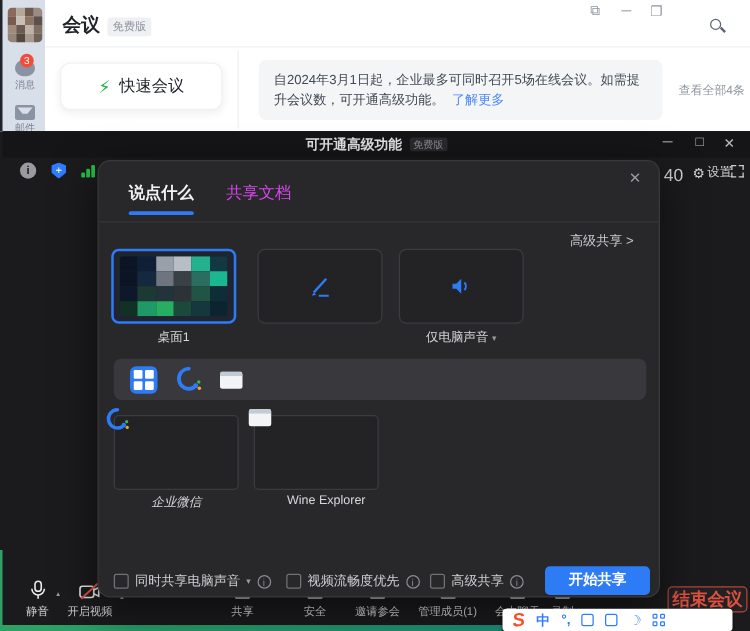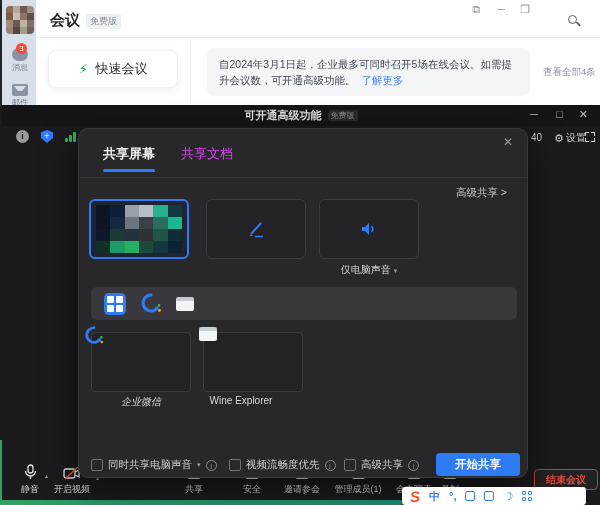--- a/index.html
+++ b/index.html
@@ -39,38 +39,38 @@
   .meet-titlebar{position:absolute;left:0;top:0;right:0;height:21px;background:#151517;display:flex;align-items:center;justify-content:center;gap:6px;}
   .meet-title{font-size:11px;color:#e3e3e6;font-weight:bold;}
   .meet-free{font-size:8px;color:#8a8a90;background:#2a2a2e;padding:0 3px;border-radius:2px;}
   .meet-ctl{position:absolute;top:3px;color:#b9b9bd;font-size:11px;}
   .status-icons{position:absolute;left:14px;top:25px;display:flex;gap:12px;align-items:center;}
   .info-circle{width:13px;height:13px;border-radius:50%;background:#9a9aa0;color:#1b1b1d;font-size:9px;font-weight:bold;text-align:center;line-height:13px;}
   .shield{width:12px;height:13px;background:#2f7cff;clip-path:polygon(50% 0,100% 18%,100% 62%,50% 100%,0 62%,0 18%);position:relative;}
   .shield:after{content:"+";position:absolute;left:0;right:0;top:0;color:#fff;font-size:9px;text-align:center;line-height:12px;}
   .signal{display:flex;align-items:flex-end;gap:1.5px;height:11px;}
   .signal div{width:2.5px;background:#27c24c;border-radius:1px;}
-  .timer-frag{position:absolute;left:529px;top:27px;font-size:10px;color:#cfcfd3;}
+  .timer-frag{position:absolute;left:529px;top:27px;font-size:14px;color:#cfcfd3;}
   .settings{position:absolute;left:552px;top:26px;font-size:10px;color:#cfcfd3;display:flex;align-items:center;gap:2px;}
   .gear{font-size:11px;}
   .expand-icon{position:absolute;left:583px;top:27px;width:10px;height:10px;}
   .expand-icon i{position:absolute;width:4px;height:4px;border:1.5px solid #cfcfd3;}
   .expand-icon .tl{left:0;top:0;border-right:none;border-bottom:none;}
   .expand-icon .tr{right:0;top:0;border-left:none;border-bottom:none;}
   .expand-icon .bl{left:0;bottom:0;border-right:none;border-top:none;}
   .expand-icon .br{right:0;bottom:0;border-left:none;border-top:none;}
   .chat-input{position:absolute;left:6px;top:293px;width:72px;height:22px;background:#2a2a2d;border-radius:11px;display:flex;align-items:center;padding:0 8px;gap:5px;overflow:hidden;}
   .chat-ph{font-size:10px;color:#8a8a90;white-space:nowrap;}
   .chat-div{width:1px;height:10px;background:#4a4a4e;}
 
   
   .toolbar-item{position:absolute;bottom:4px;text-align:center;color:#d5d5d8;font-size:9px;transform:translateX(-50%);}
   .sliver{width:12px;height:4px;background:#e7e7ea;border-radius:1px;margin:0 auto 4px;}
   .caret-up{position:absolute;font-size:6px;color:#9a9aa0;}
-  .end-btn{position:absolute;left:532px;top:364px;width:64px;height:21px;border:1px solid #b8443a;border-radius:4px;color:#e0503f;background:#222224;font-size:10px;font-weight:bold;line-height:19px;text-align:center;}
+  .end-btn{position:absolute;left:532px;top:364px;width:64px;height:21px;border:1px solid #b8443a;border-radius:4px;color:#e0503f;background:#222224;font-size:14px;font-weight:bold;line-height:19px;text-align:center;}
 
   
   .ime{position:absolute;left:402px;top:487px;width:184px;height:18px;background:#fff;border-radius:3px;display:flex;align-items:center;gap:9px;padding:0 8px;box-shadow:0 1px 3px rgba(0,0,0,.4);}
   .ime-s{color:#f4502a;font-size:15px;font-weight:900;font-style:italic;transform:rotate(-6deg);}
   .ime-blue{color:#2f7cff;font-size:11px;font-weight:bold;}
   .ime-sq{width:10px;height:10px;border:1.5px solid #2f7cff;border-radius:2px;}
   .ime-moon{color:#2f7cff;font-size:11px;}
   .ime-grid{display:grid;grid-template-columns:4px 4px;grid-gap:2px;}
   .ime-grid i{width:4px;height:4px;border:1px solid #2f7cff;border-radius:1px;}
 
@@ -234,21 +234,21 @@
     </div>
     <div class="toolbar-item" style="left:448px;">
       <div class="sliver"></div>
       <div>录制</div>
     </div>
     <div class="end-btn">结束会议</div>
   </div>
 
   <div class="dialog">
     <div class="dlg-close">✕</div>
-    <div class="tab active" style="left:24px;">共享屏幕</div>
+    <div class="tab active" style="left:24px;">说点什么</div>
     <div class="tab inactive" style="left:102px;">共享文档</div>
     <div class="tab-underline"></div>
     <div class="tab-div"></div>
     <div class="adv-link">高级共享 &gt;</div>
 
     <div class="src-card selected" style="left:10px;">
       <div class="src-thumb">
           <div class="mosaic" style="grid-template-columns: repeat(6, 1fr);">
             <div style="background: rgb(11, 21, 36);"></div>
             <div style="background: rgb(15, 32, 54);"></div>
@@ -270,20 +270,21 @@
             <div style="background: rgb(14, 45, 55);"></div>
             <div style="background: rgb(17, 49, 36);"></div>
             <div style="background: rgb(31, 154, 102);"></div>
             <div style="background: rgb(39, 174, 96);"></div>
             <div style="background: rgb(27, 73, 58);"></div>
             <div style="background: rgb(21, 55, 62);"></div>
             <div style="background: rgb(12, 36, 48);"></div>
           </div>
         </div>
     </div>
+    <div class="src-label" style="left:10px;">桌面1</div>
 
     <div class="src-card" style="left:127px;">
       <svg width="20" height="18" viewBox="0 0 20 18">
         <line x1="5" y1="14" x2="15" y2="3" stroke="#2e7bf6" stroke-width="2"></line>
         <path d="M5 14 L3.4 16.6 L7 15.8 Z" fill="#2e7bf6"></path>
         <line x1="9" y1="16.5" x2="17" y2="16.5" stroke="#2e7bf6" stroke-width="1.6"></line>
       </svg>
     </div>
 
     <div class="src-card" style="left:240px;">
@@ -314,21 +315,21 @@
       <path d="M12 3 a8 8 0 1 0 4 15" fill="none" stroke="#2e7bf6" stroke-width="3" stroke-linecap="round"></path>
       <circle cx="17.5" cy="16.5" r="2" fill="#2e7bf6"></circle>
       <circle cx="20" cy="13.5" r="1.4" fill="#3bb84b"></circle>
       <circle cx="20.5" cy="18.5" r="1.4" fill="#f5a623"></circle>
     </svg>
     <div class="win-card" style="left:12px;"></div>
     <div class="win-label" style="left:7px;font-style:italic;">企业微信</div>
 
     <div class="corner-icon win-icon" style="left:120px;top:198px;"></div>
     <div class="win-card" style="left:124px;"></div>
-    <div class="win-label" style="left:107px;">Wine Explorer</div>
+    <div class="win-label" style="left:127px;">Wine Explorer</div>
 
     <div class="opt" style="left:12px;">
       <div class="cbox"></div>
       <span>同时共享电脑声音</span>
       <span class="caret-dn">▾</span>
       <span class="info-i">i</span>
     </div>
     <div class="opt" style="left:150px;">
       <div class="cbox"></div>
       <span>视频流畅度优先</span>

